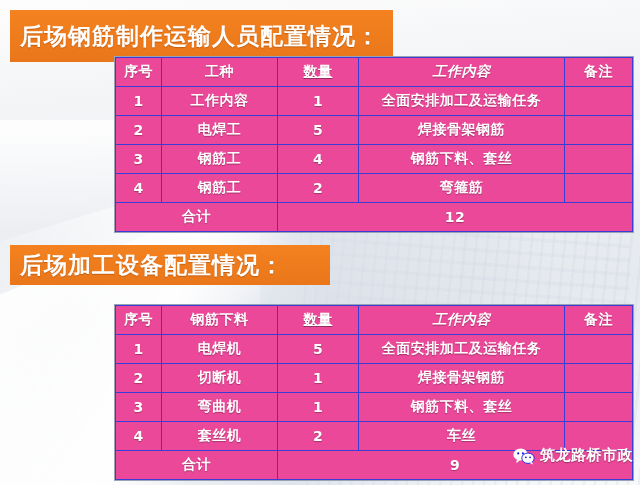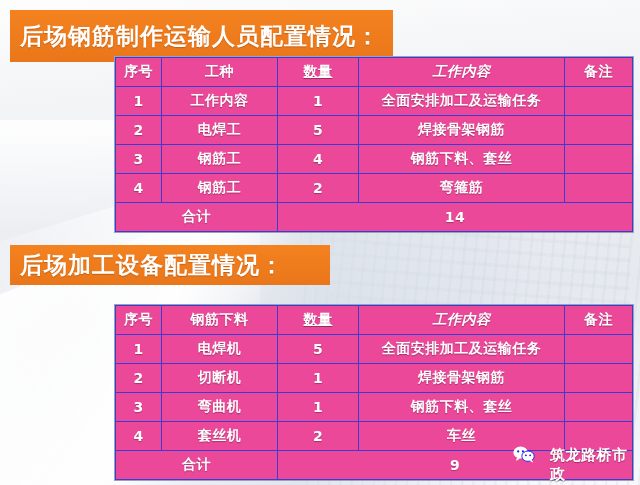--- a/index.html
+++ b/index.html
@@ -92,21 +92,21 @@
   .c-name{width:115px;}
   .c-qty{width:80px;text-decoration:underline;}
   .c-work{width:205px;font-style:italic;}
   .c-note{width:67px;margin-left:9px;}
   .total-label{}
   .total-value{}
 
   
   #watermark{
     position:absolute;left:513px;top:446px;
-    display:flex;align-items:flex-start;gap:15px;
+    display:flex;align-items:flex-end;gap:5px;
     color:#ffffff;font-weight:bold;font-size:15px;
     letter-spacing:.5px;
     text-shadow:0 1px 1px rgba(0,0,0,.35);
     pointer-events:none;
   }
   #watermark .wx{flex:0 0 auto;line-height:0;}
 </style>
 </head>
 <body>
 
@@ -158,21 +158,21 @@
       </tr>
       <tr>
         <td>4</td>
         <td>钢筋工</td>
         <td>2</td>
         <td>弯箍筋</td>
         <td></td>
       </tr>
       <tr>
         <td class="total-label" colspan="2">合计</td>
-        <td class="total-value" colspan="3">14</td>
+        <td class="total-value" colspan="3">12</td>
       </tr>
     </tbody>
   </table>
 
   <div class="banner" id="banner2">
     <span>后场加工设备配置情况：</span>
   </div>
 
   <table class="tbl" id="table2">
     <thead>

